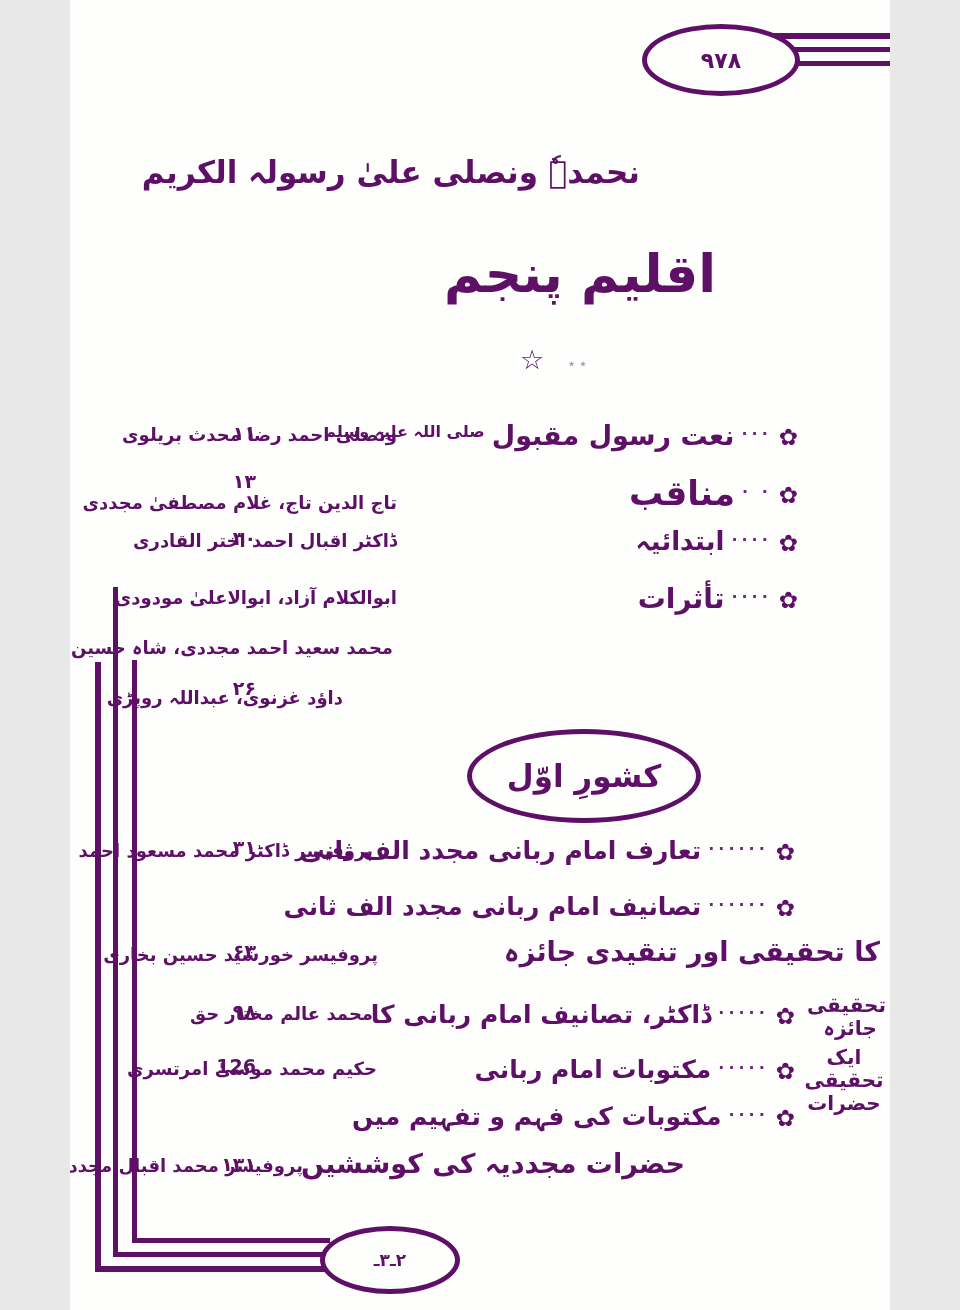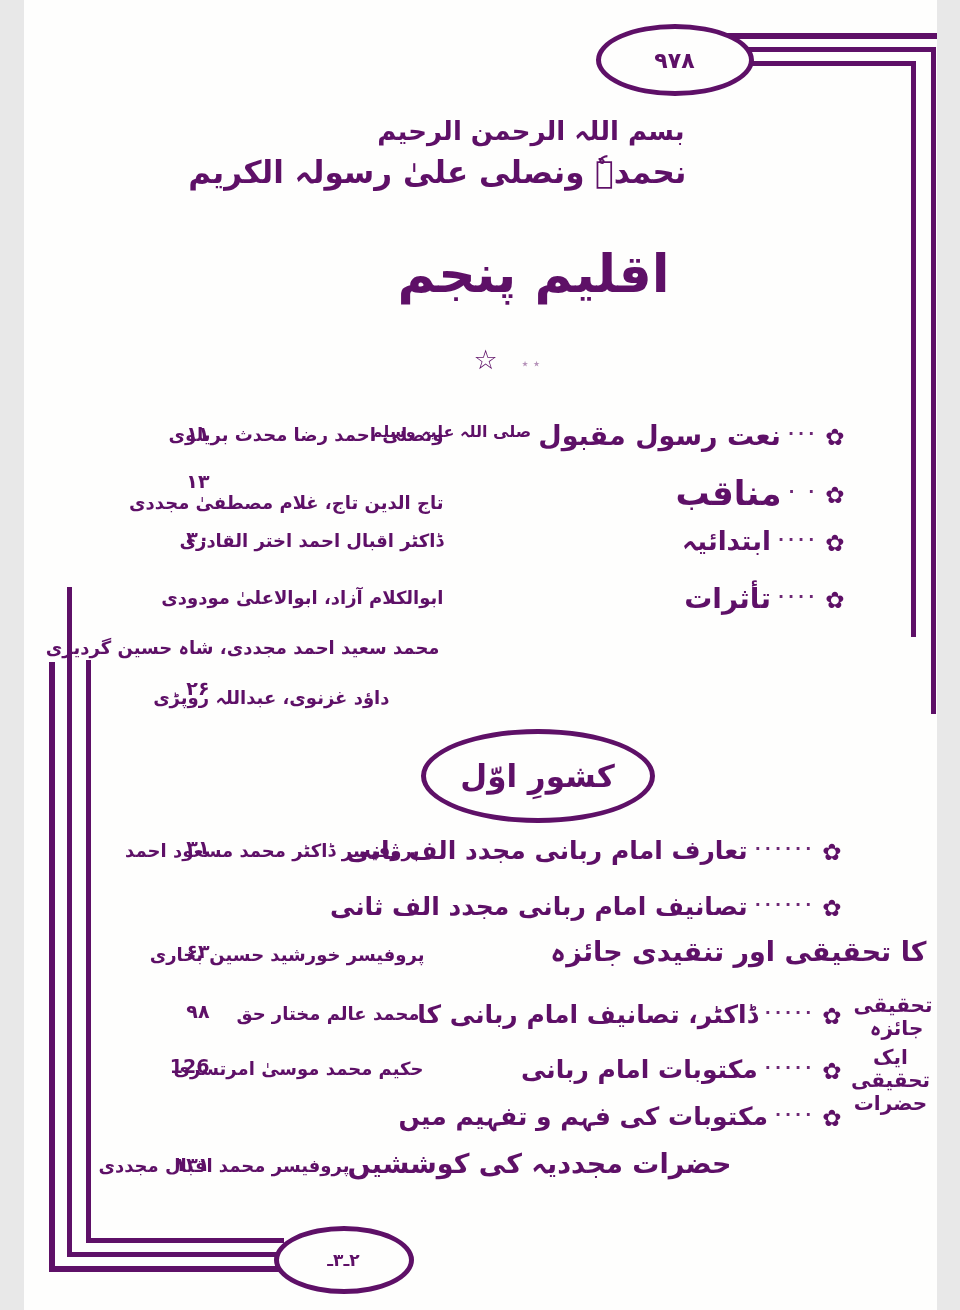--- a/index.html
+++ b/index.html
@@ -1,17 +1,17 @@
 <!DOCTYPE html>
 <html><head>
 <meta charset="utf-8">
 <style>
   html,body{margin:0;padding:0;background:#e8e8e8;}
   .page{
-    position:relative;width:913px;height:1310px;margin:0 auto;
+    position:relative;width:820px;height:1310px;margin:0 auto;
     background:#fefefd;color:#5e1067;overflow:hidden;
     font-family:"DejaVu Sans",sans-serif;font-weight:700;
   }
   .vline,.hline{position:absolute;background:#5e1067;}
   .oval{
     position:absolute;border:5px solid #5e1067;border-radius:50%;
     background:#fefefd;display:flex;align-items:center;justify-content:center;
     z-index:5;
   }
   .trio{
@@ -56,21 +56,20 @@
   <div class="vline" style="left:43px;top:587px;width:5px;height:670px"></div>
   <div class="vline" style="left:62px;top:660px;width:5px;height:583px"></div>
   <div class="hline" style="left:25px;top:1266px;width:237px;height:6px"></div>
   <div class="hline" style="left:43px;top:1252px;width:217px;height:5px"></div>
   <div class="hline" style="left:62px;top:1238px;width:198px;height:5px"></div>
 
   <div class="oval" style="left:572px;top:24px;width:148px;height:62px">
     <span class="badge-num">۹۷۸</span>
   </div>
 
-  <div class="bismillah" style="right:252px;top:116px;font-size:26px">بسم اللہ الرحمن الرحیم</div>
   <div class="bismillah" style="right:250px;top:154px;font-size:31px">نحمدہٗ ونصلی علیٰ رسولہ الکریم</div>
 
   <div class="main-title" style="left:310px;top:244px;width:400px">اقلیم پنجم</div>
   <div class="star" style="left:450px;top:344px">☆</div>
   <div class="faint" style="left:498px;top:356px">٭ ٭</div>
 
   <div class="trio" style="right:92px;top:420px">
     <span class="bullet">✿</span>
     <span class="leader">···</span>
     <span class="t-title" style="font-size:27px">نعت رسول مقبول</span>

